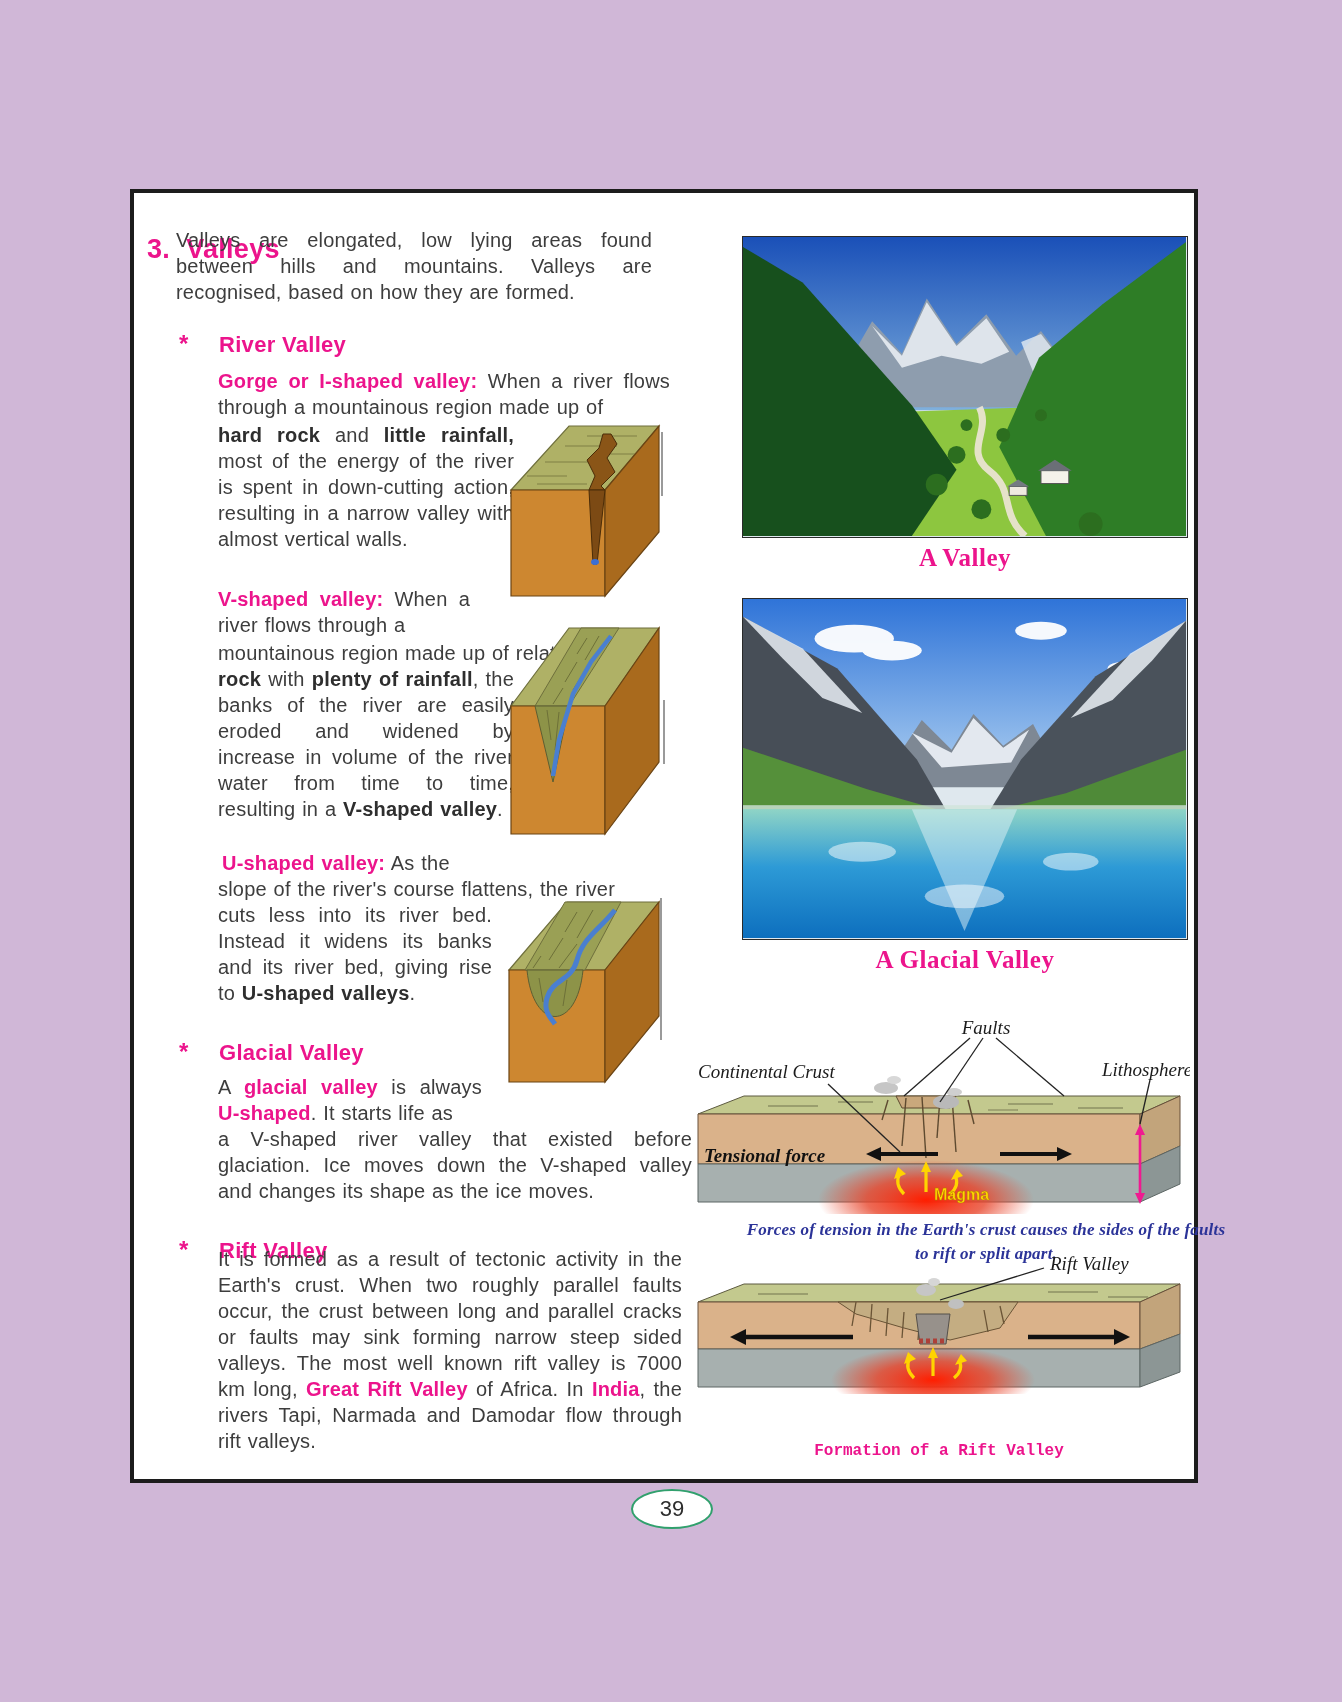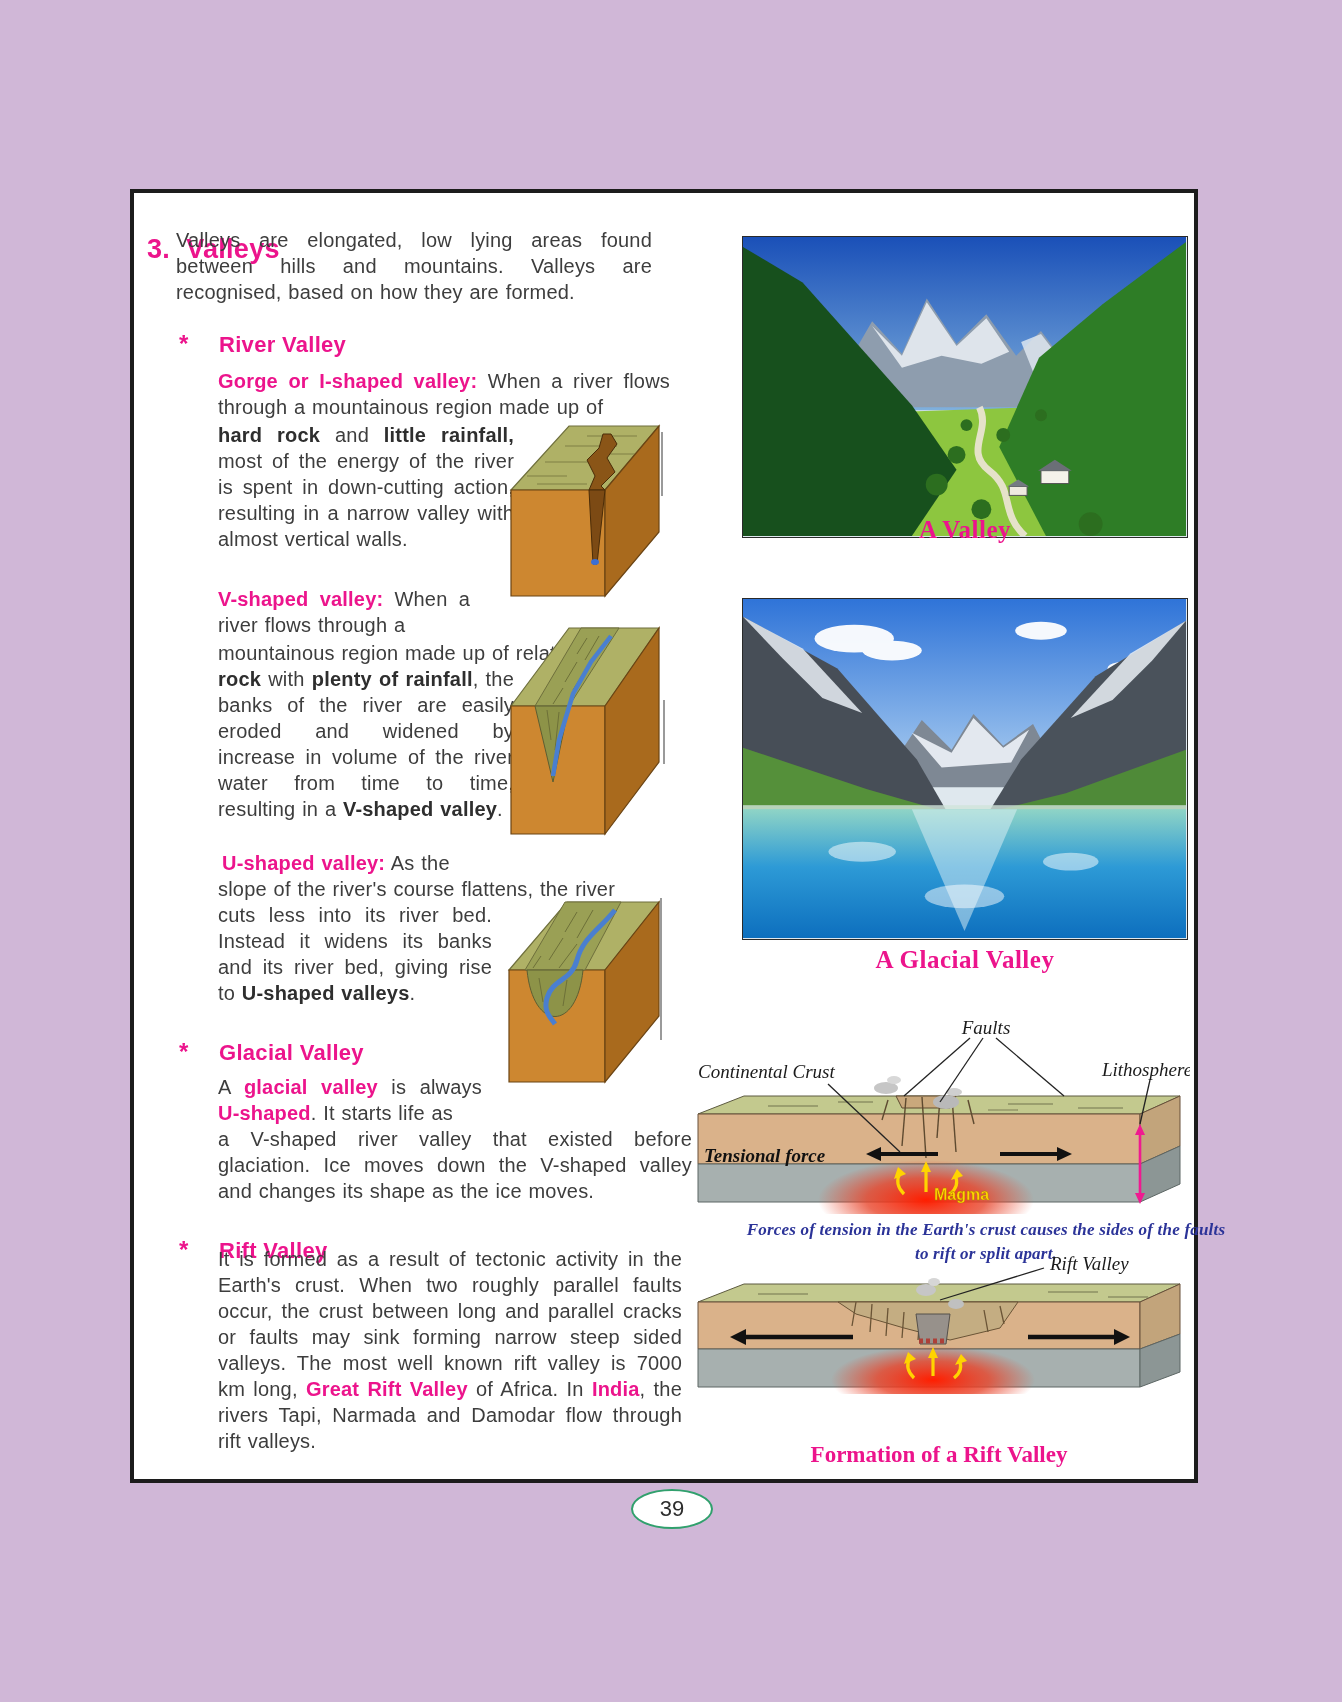--- a/index.html
+++ b/index.html
@@ -34,21 +34,21 @@
   .photo-frame svg{display:block;}
   .photo-caption{
     font-family:"Liberation Serif", serif;font-weight:bold;font-size:25px;
     color:var(--pink);text-align:center;letter-spacing:.5px;
   }
   .blue-cap{
     font-family:"Liberation Serif", serif;font-weight:bold;font-style:italic;
     font-size:17px;line-height:24px;color:var(--blue);text-align:center;letter-spacing:.2px;margin-left:40px;
   }
   .formation-cap{
-    font-family:Liberation Serif, serif;font-weight:bold;font-size:23px;
+    font-family:Liberation Mono, monospace;font-weight:bold;font-size:16px;
     color:var(--pink);text-align:center;
   }
   .dlabel{font-family:"Liberation Serif", serif;font-style:italic;font-size:19px;fill:#1b1b1b;}
   .dlabel-bold{font-family:"Liberation Serif", serif;font-style:italic;font-weight:bold;font-size:19px;fill:#111;}
   .dmagma{font-family:"Liberation Sans", sans-serif;font-weight:bold;font-size:16px;fill:#ffd400;stroke:#a97d00;stroke-width:.4px;}
   .artifact{position:absolute;width:2px;background:#9a9a9a;}
   .page-num{
     left:631px;top:1489px;width:82px;height:40px;background:#fff;
     border:2px solid #31a06d;border-radius:50%;
     display:flex;align-items:center;justify-content:center;
@@ -182,21 +182,21 @@
       </g>
       <path d="M238,172 C250,196 222,216 248,236 C274,256 258,278 284,302" stroke="#eae4d1" stroke-width="7" fill="none" opacity=".95"></path>
       <g>
         <rect x="300" y="236" width="28" height="13" fill="#f5f2ea" stroke="#555" stroke-width="1"></rect>
         <polygon points="297,236 314,225 331,236" fill="#6b6f77"></polygon>
         <rect x="268" y="252" width="18" height="9" fill="#efeadf" stroke="#555" stroke-width="1"></rect>
         <polygon points="266,252 277,245 288,252" fill="#757a82"></polygon>
       </g>
     </svg>
   </div>
-  <div class="abs photo-caption" style="left:742px;top:516px;width:446px;">A Valley</div>
+  <div class="abs photo-caption" style="left:742px;top:544px;width:446px;">A Valley</div>
 
   <div class="abs photo-frame" style="left:742px;top:598px;width:446px;height:342px;">
     <svg width="443" height="339" viewBox="0 0 446 342" preserveAspectRatio="none">
       <defs>
         <linearGradient id="sky2" x1="0" y1="0" x2="0" y2="1">
           <stop offset="0" stop-color="#2f74d8"></stop>
             <stop offset="1" stop-color="#aacdf0"></stop>
         </linearGradient>
         <linearGradient id="lake1" x1="0" y1="0" x2="0" y2="1">
           <stop offset="0" stop-color="#8fd4c6"></stop>

